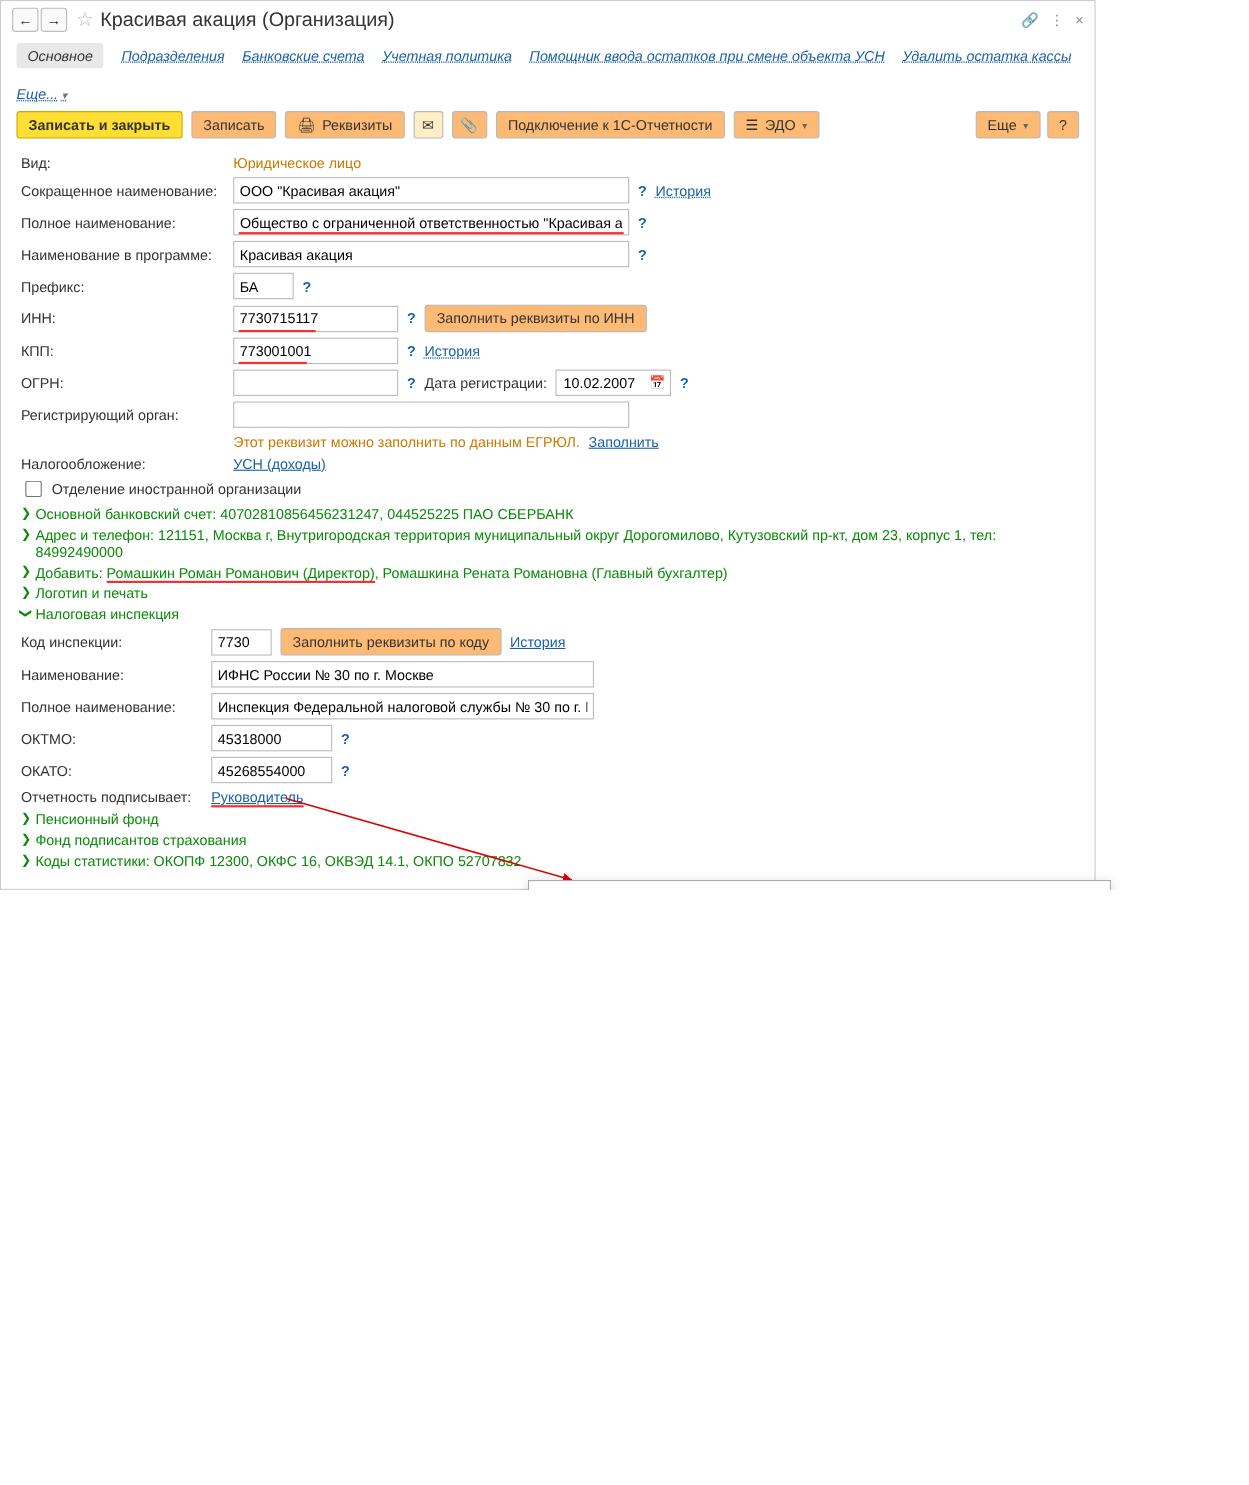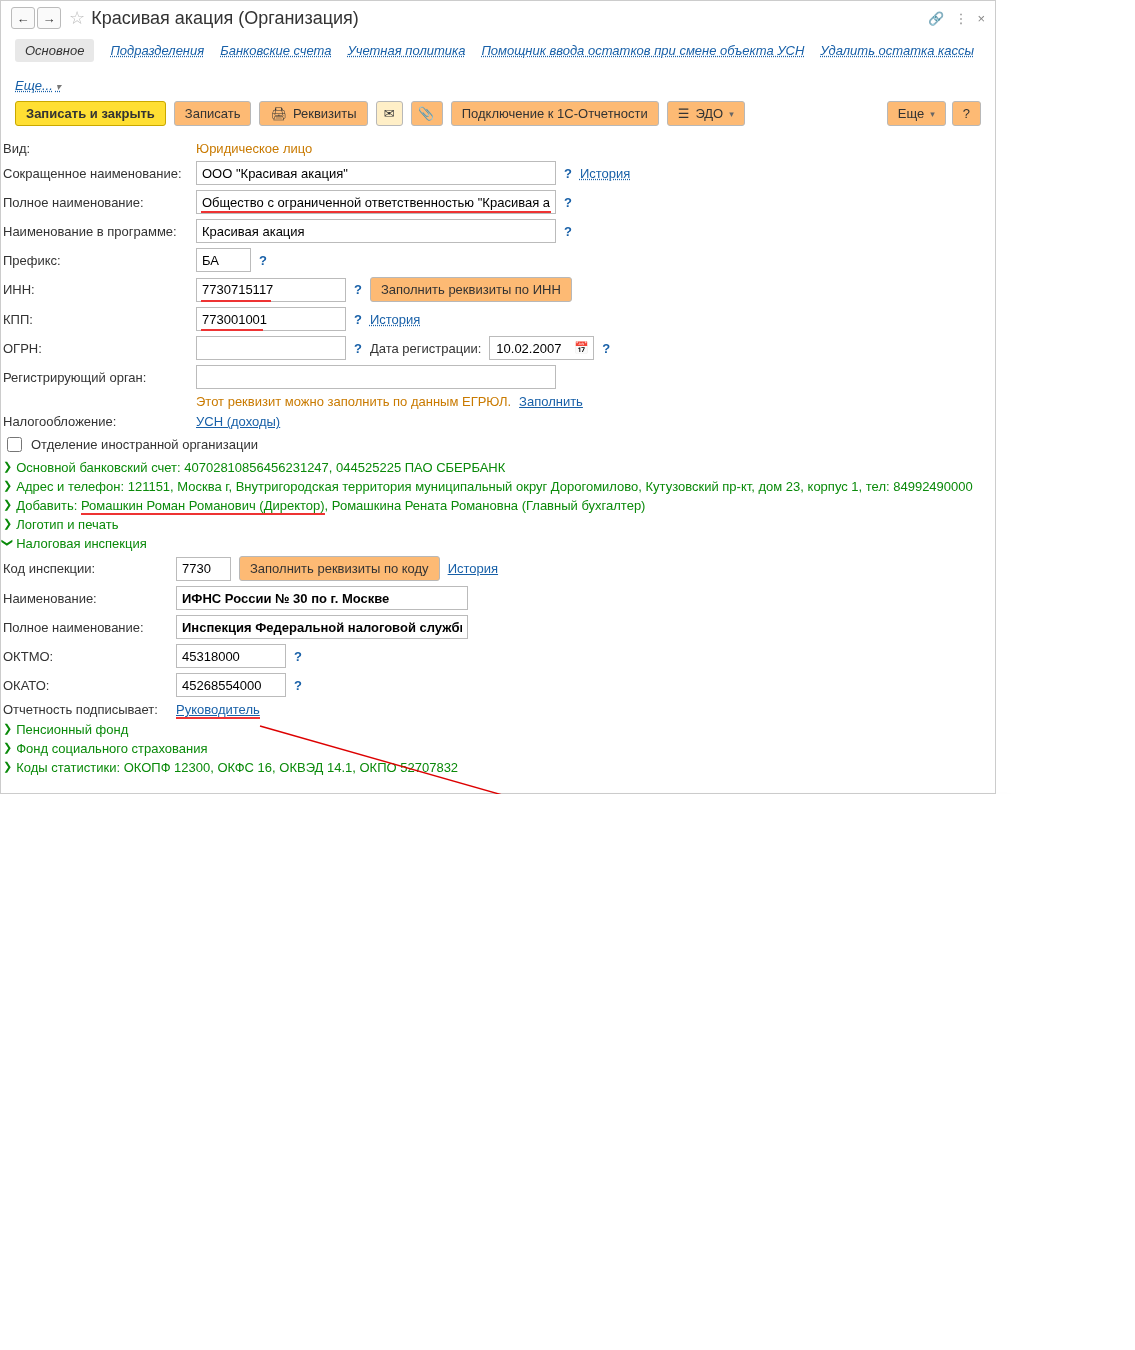--- a/index.html
+++ b/index.html
@@ -23,29 +23,29 @@
   .tab { color:#1860a8; cursor:pointer; text-decoration:underline dotted transparent; }
   .tab.active { background:#e8e8e8; padding:4px 10px; border-radius:3px; color:#333; text-decoration:none;}
   .tab.nonactive { text-decoration: underline dotted; }
   .linklike { color:#1860a8; text-decoration: underline dotted; cursor:pointer;}
   .toolbar { display:flex; gap:8px; padding:0 14px 10px 14px; align-items:center; flex-wrap:wrap;}
   .btn { border:1px solid #b8b8b8; background:#fdba74; padding:4px 10px; border-radius:3px; cursor:pointer; font-size:13px; display:flex; align-items:center; gap:6px; }
   .btn.primary { background:#ffdf33; border-color:#c9a800; font-weight:bold;}
   .btn.icononly { padding:4px 7px;}
   .btn .caret { font-size:9px; color:#666;}
   .push-right { margin-left:auto;text-align:right;}
-  .body { padding:0 14px 14px 2px;}
+  .body { padding:0 14px 14px 2px;margin-left:16px;}
   .row { display:flex; align-items:center; margin:5px 0; gap:8px;}
   .row label.col { width:185px; color:#333; flex:0 0 185px;}
   input[type=text].fld { border:1px solid #bbb; padding:3px 5px; font-size:13px; height:24px; background:#fff;}
   .w360 { width:360px;}
   .w150 { width:150px;}
   .w55 { width:55px;}
   .w80 { width:80px;}
-  .w340 { width:292px;font-weight:bold;}
+  .w340 { width:348px;}
   .q { color:#1860a8; cursor:pointer; font-weight:bold;}
   .orange { color:#c97a00;}
   .greenlink { color:#0a8a0a; cursor:pointer;}
   .chev { color:#0a8a0a; margin-right:4px; font-size:11px;}
   .exp { display:flex; align-items:flex-start; margin:4px 0;}
   .exp .txt { cursor:pointer;}
   .checkbox { display:flex; align-items:center; gap:6px;}
   .checkbox input { width:15px; height:15px;}
   .redund { position:relative;}
   .redund::after{ content:''; position:absolute; left:0; right:0; bottom:-2px; border-bottom:2px solid #e33; }
@@ -258,21 +258,21 @@
       <label class="col2">Отчетность подписывает:</label>
       <span class="linklabel redund" style="display:inline-block;">Руководитель</span>
     </div>
 
     <div class="exp">
         <span class="chev">❯</span>
         <span class="greenlink txt">Пенсионный фонд</span>
       </div>
     <div class="exp">
         <span class="chev">❯</span>
-        <span class="greenlink txt">Фонд социального страхования</span>
+        <span class="greenlink txt">Фонд подписантов страхования</span>
       </div>
     <div class="exp">
         <span class="chev">❯</span>
         <span class="greenlink txt">Коды статистики: ОКОПФ 12300, ОКФС 16, ОКВЭД 14.1, ОКПО 52707832</span>
       </div>
   </div>
 </div>
 
 <svg class="connector" style="left:0;top:0;" width="1000" height="820">
   <defs>

